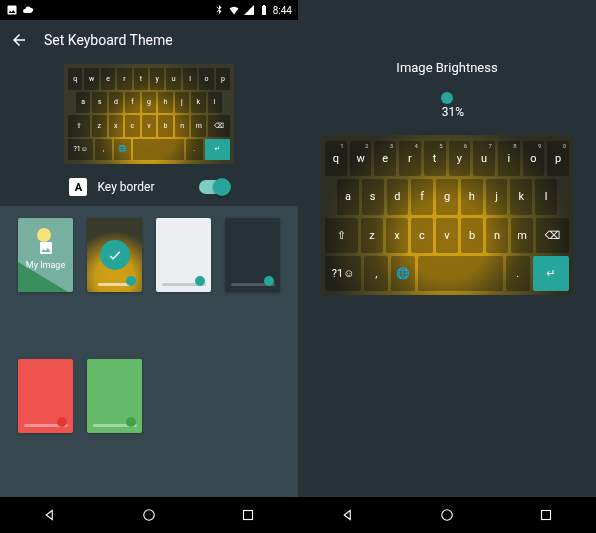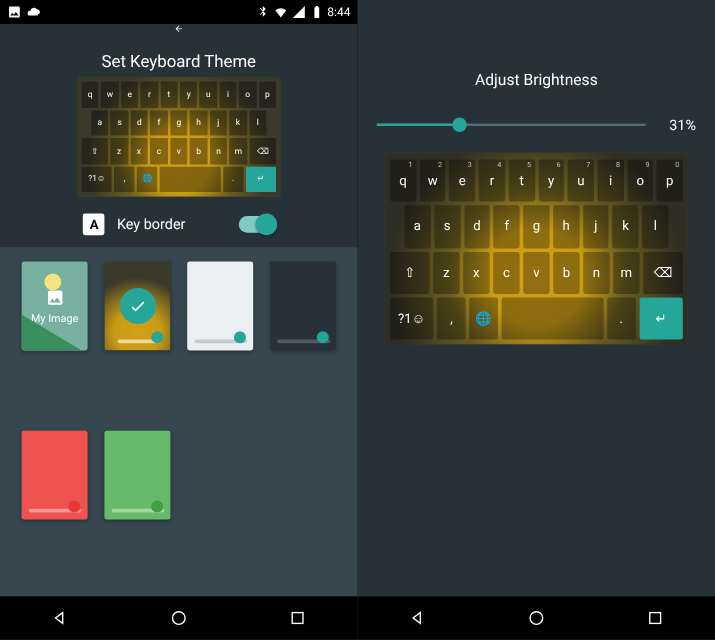--- a/index.html
+++ b/index.html
@@ -3,21 +3,21 @@
 <meta charset="utf-8">
 <style>
   * { box-sizing: border-box; margin: 0; padding: 0; }
   body { font-family: Roboto, Arial, sans-serif; background: #000; width: 596px; height: 533px; overflow: hidden; }
   .screens { display: flex; width: 596px; height: 533px; }
   .screen { width: 298px; height: 533px; background: #263238; position: relative; display:flex; flex-direction:column;}
   .statusbar { height: 20px; background: #000; display:flex; align-items:center; justify-content:space-between; padding: 0 6px; color:#fff; font-size:10px; }
   .sb-left { display:flex; gap:4px; align-items:center; }
   .sb-right { display:flex; gap:3px; align-items:center; }
   .sb-icon { width:12px; height:12px; fill:#fff; display:block;}
-  .header { height: 40px; display:flex; align-items:center; padding:0 10px; color:#fff; gap:16px;flex-direction:column;}
+  .header { height: 40px; display:flex; align-items:center; padding:0 10px; color:#fff; gap:16px;}
   .back-arrow { width:18px; height:18px; fill:#fff;}
   .header-title { font-size:14px; font-weight:400;}
   .preview-wrap { display:flex; justify-content:center; padding: 4px 0 8px 0;}
   .kbd-preview { width:170px; height:100px; background:#3a3a30; position:relative; border-radius:2px; overflow:hidden;}
   .flower-bg { position:absolute; inset:0; background: radial-gradient(circle at 50% 70%, #d4a017 0%, #c89b15 25%, #6b5d1f 45%, #3a3a2a 70%);}
   .kbd-rows { position:absolute; inset:0; padding:4px; display:flex; flex-direction:column; gap:2px;}
   .kbd-row { display:flex; gap:2px; flex:1;}
   .key { flex:1; background:rgba(0,0,0,0.35); display:flex; align-items:center; justify-content:center; color:#fff; font-size:7px; border-radius:1px;}
   .key.wide { flex:1.5;}
   .key.enter { background:#26a69a;}
@@ -41,21 +41,21 @@
   .card-dark .bar { background:rgba(255,255,255,.2);}
   .card-dark { background:#263238;}
   .card-red { background:#ef5350;}
   .card-green { background:#66bb6a;}
   .card-red .bar, .card-green .bar { position:absolute; bottom:6px; left:10%; width:80%; height:3px; background:rgba(255,255,255,.4); border-radius:2px;}
   .navbar { height:36px; background:#000; display:flex; align-items:center; justify-content:space-around;}
   .nav-icon { width:18px; height:18px; stroke:#fff; fill:none; stroke-width:1.5;}
   
   .right-content { flex:1; display:flex; flex-direction:column; align-items:center; padding: 60px 16px 0 16px;}
   .brightness-title { color:#fff; font-size:13px; margin-bottom:22px;}
-  .slider-row { width:100%; display:flex; align-items:center; gap:8px; margin-bottom:10px;}
+  .slider-row { width:100%; display:flex; align-items:center; gap:8px; margin-bottom:10px;flex-direction:column;}
   .slider-track { flex:1; height:2px; background:#546e7a; position:relative;}
   .slider-fill { position:absolute; left:0; top:0; height:2px; background:#26a69a;}
   .slider-thumb { position:absolute; top:-5px; width:12px; height:12px; background:#26a69a; border-radius:50%; transform:translateX(-50%);}
   .slider-val { color:#fff; font-size:12px; width:34px; text-align:right;}
   .kbd-big { width:252px; height:160px; background:#3a3a2a; position:relative; border-radius:2px; overflow:hidden; margin-top:6px;}
   .kbd-big .flower-bg2 { position:absolute; inset:0; background: radial-gradient(circle at 50% 65%, #d4a017 0%, #c89b15 25%, #6b5d1f 45%, #2e2e22 75%);}
   .kbd-big .kbd-rows2 { position:absolute; inset:0; padding:6px 4px 4px 4px; display:flex; flex-direction:column; gap:3px;}
   .kbd-big .row2 { display:flex; gap:3px; flex:1;}
   .kbd-big .k2 { flex:1; background:rgba(0,0,0,0.3); display:flex; align-items:center; justify-content:center; color:#fff; font-size:11px; border-radius:2px; position:relative;}
   .kbd-big .k2 .sup { position:absolute; top:1px; right:3px; font-size:6px; opacity:.7;}
@@ -202,21 +202,21 @@
           <circle cx="12" cy="12" r="7"></circle>
         </svg>
       <svg class="nav-icon" viewBox="0 0 24 24">
           <rect x="6" y="6" width="12" height="12"></rect>
         </svg>
     </div>
   </div>
 
   <div class="screen">
     <div class="right-content">
-      <div class="brightness-title">Adjust Brightness</div>
+      <div class="brightness-title">Image Brightness</div>
       <div class="slider-row">
         <div class="slider-track">
           <div class="slider-fill" id="slider-fill" style="width: 31%;"></div>
           <div class="slider-thumb" id="slider-thumb" style="left: 31%;"></div>
         </div>
         <div class="slider-val">31%</div>
       </div>
       <div class="kbd-big">
         <div class="flower-bg2"></div>
         <div class="kbd-rows2" id="big-rows">

